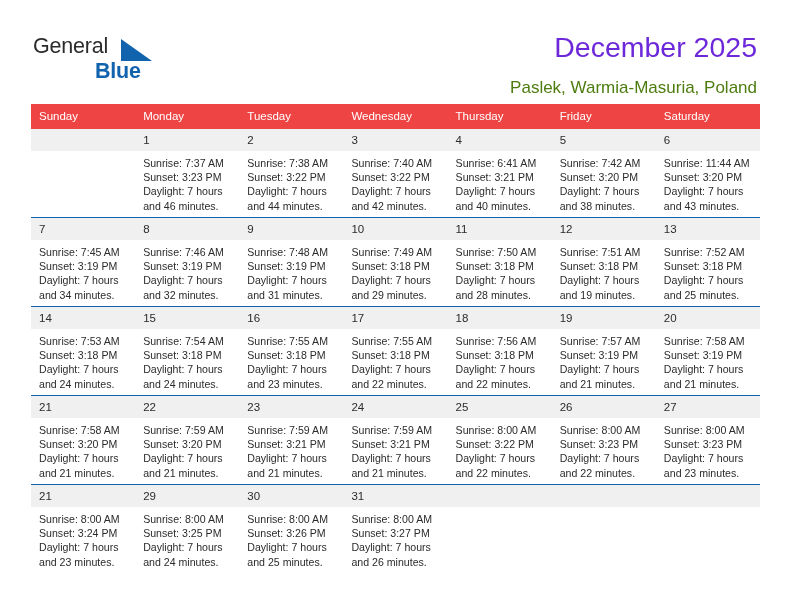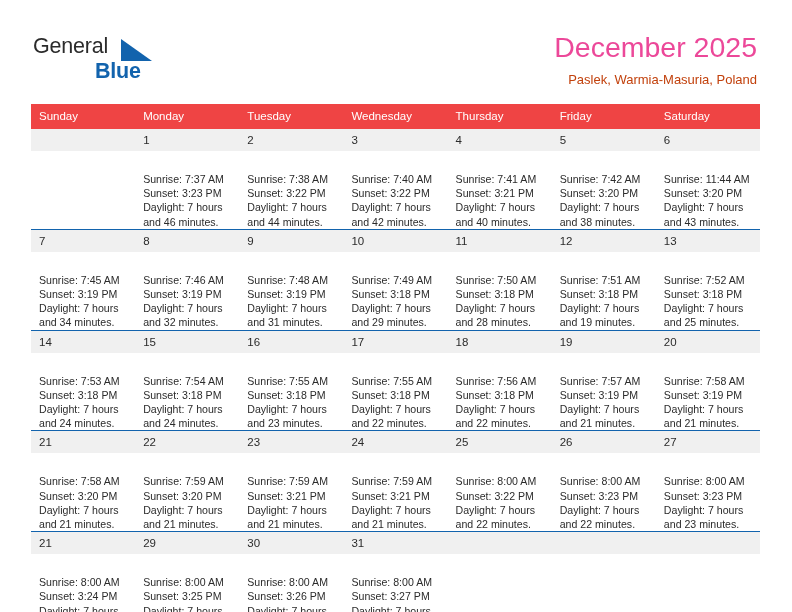--- a/index.html
+++ b/index.html
@@ -67,30 +67,30 @@
   }
 
   .title-block {
     position: absolute;
     right: 35px;
     top: 30px;
     text-align: right;
   }
   .cal-title {
     font-size: 28.5px;
-    color: #ec4899;
+    color: #6d28d9;
     line-height: 34px;
     white-space: nowrap;
     font-weight: normal;
   }
   .cal-subtitle {
-    font-size: 13px;
-    color: #c2410c;
+    font-size: 17px;
+    color: #4d7c0f;
     line-height: 20px;
-    margin-top: 6px;
+    margin-top: 14px;
     white-space: nowrap;
   }
 
   
   .cal-wrap {
     position: absolute;
     left: 31px;
     top: 104px;
     width: 729px;
   }
@@ -133,21 +133,20 @@
     font-size: 11.5px;
     color: #2b2b2b;
     line-height: 14px;
     padding: 4px 0 4px 8px;
     height: 14px;
   }
   td.day.empty .daynum { color: transparent; }
 
   .lines {
     padding: 5px 6px 0 8px;
-    margin-top: 16px;
   }
   .lines div {
     font-size: 10.6px;
     line-height: 14.2px;
     color: #2b2b2b;
     white-space: nowrap;
   }
   td.day.empty .lines div { visibility: hidden; }
 </style>
 </head>
@@ -227,21 +226,21 @@
             <div class="lines">
               <div>Sunrise: 7:40 AM</div>
               <div>Sunset: 3:22 PM</div>
               <div>Daylight: 7 hours</div>
               <div>and 42 minutes.</div>
             </div>
           </td>
           <td class="day">
             <div class="daynum">4</div>
             <div class="lines">
-              <div>Sunrise: 7:41 AM</div>
+              <div>Sunrise: 6:41 AM</div>
               <div>Sunset: 3:21 PM</div>
               <div>Daylight: 7 hours</div>
               <div>and 40 minutes.</div>
             </div>
           </td>
           <td class="day">
             <div class="daynum">5</div>
             <div class="lines">
               <div>Sunrise: 7:42 AM</div>
               <div>Sunset: 3:20 PM</div>

